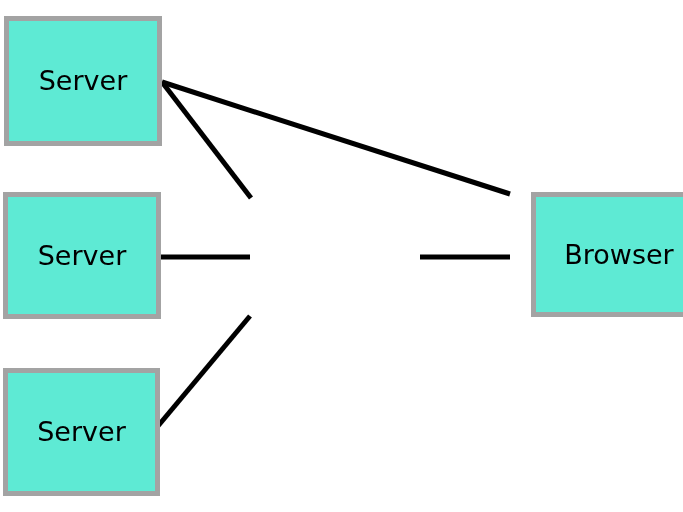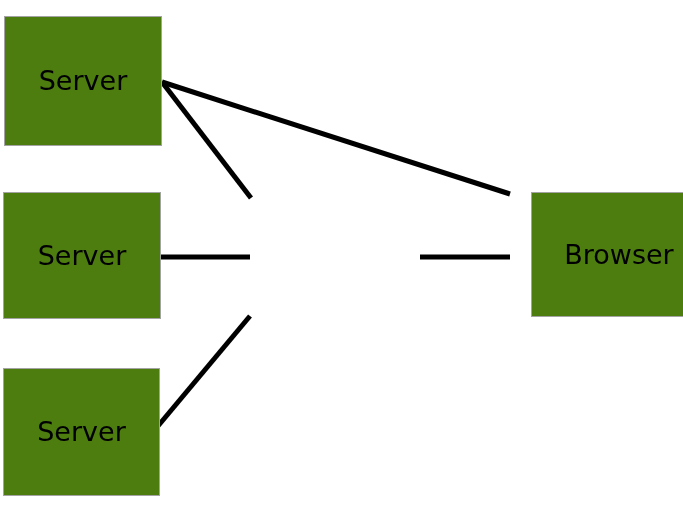--- a/index.html
+++ b/index.html
@@ -18,22 +18,22 @@
   .edges-layer {
     position: absolute;
     left: 0;
     top: 0;
     width: 683px;
     height: 512px;
   }
   .node {
     position: absolute;
     box-sizing: border-box;
-    border: 1px solid #a3a3a3;
-    background: #4d7c0f;
+    border: 5px solid #a3a3a3;
+    background: #5eead4;
     display: flex;
     align-items: center;
     justify-content: center;
     text-align: center;
     color: #000000;
     font-size: 27px;
     line-height: 1.25;
   }
   .node-server-1 { left: 4px;   top: 16px;  width: 158px; height: 130px; }
   .node-server-2 { left: 3px;   top: 192px; width: 158px; height: 127px; }

